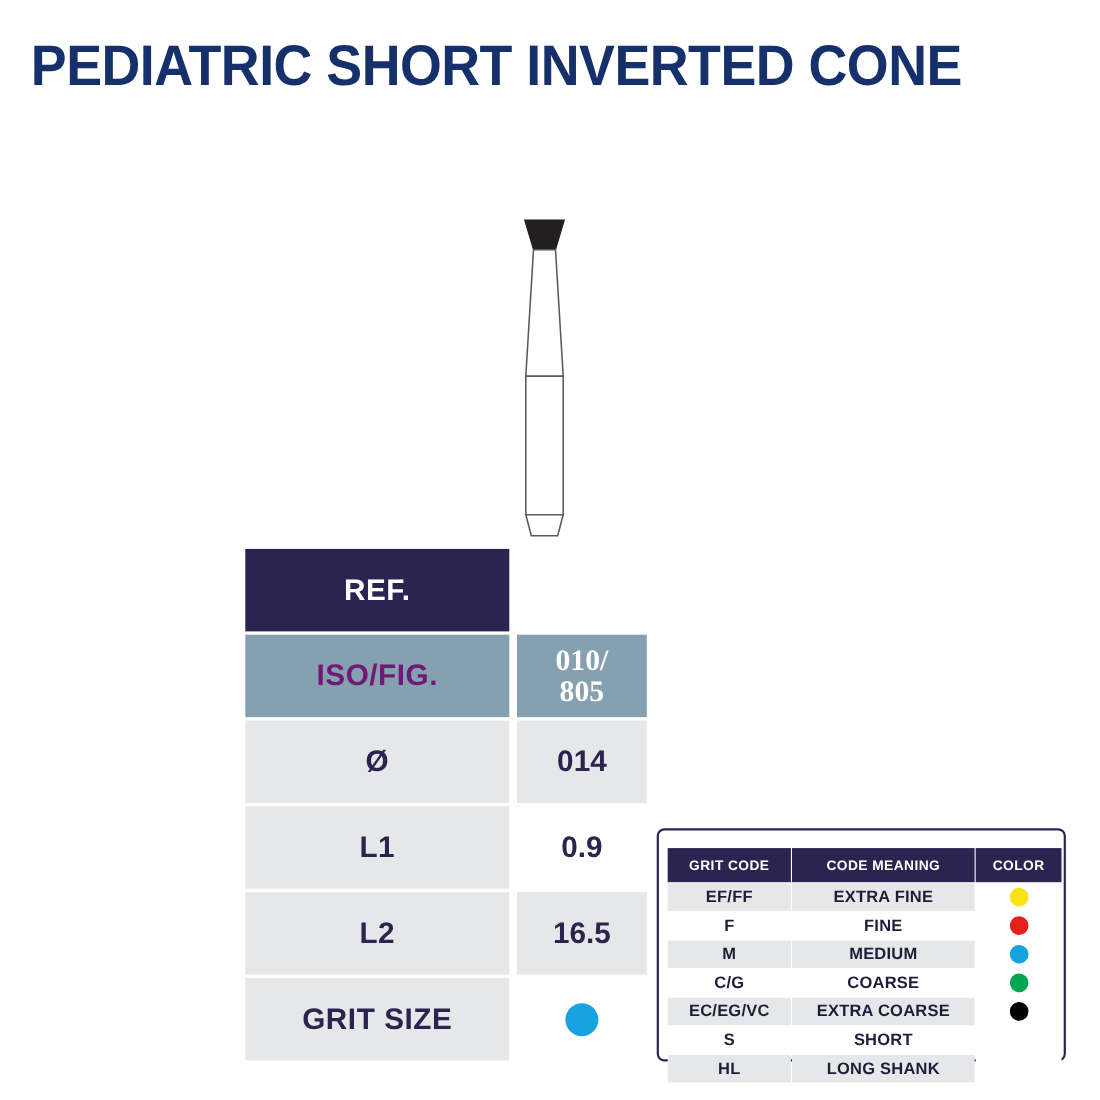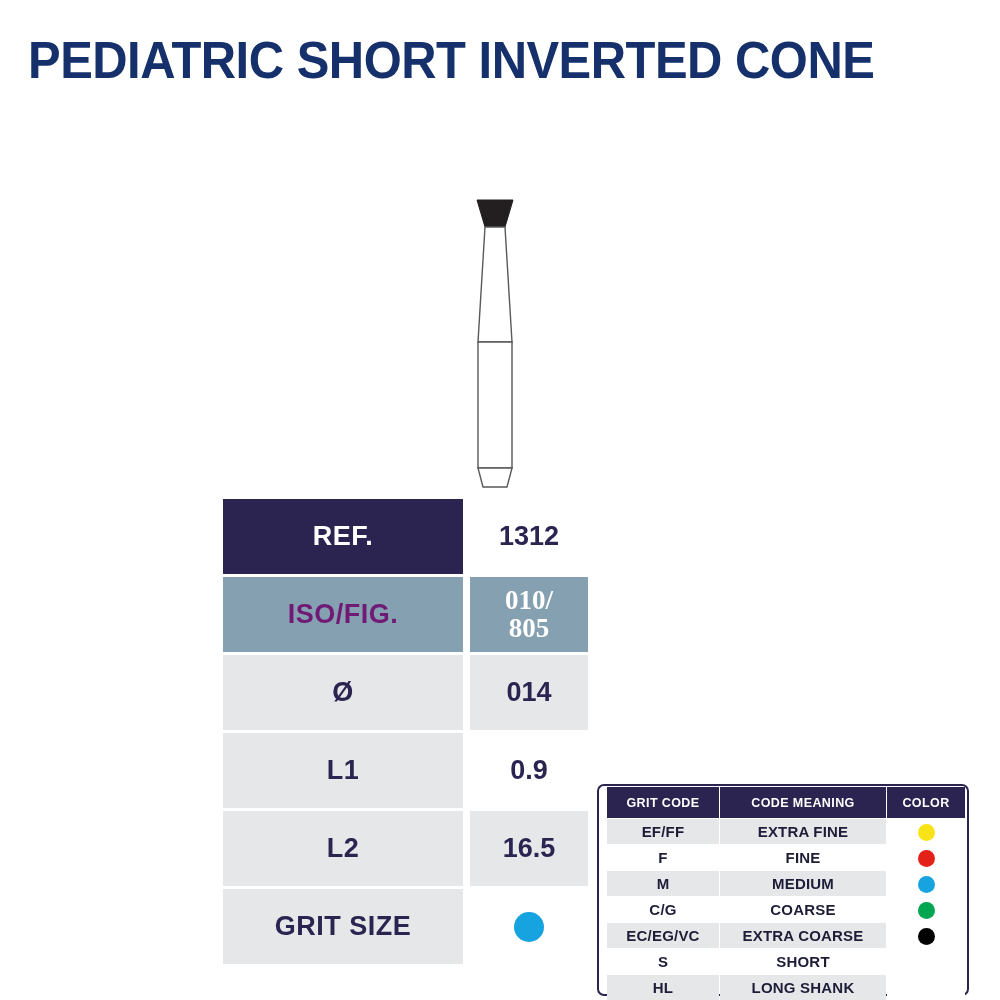--- a/index.html
+++ b/index.html
@@ -61,22 +61,21 @@
   }
 
   
   .legend{
     position:absolute;left:597px;top:753px;
     width:372px;height:212px;
     border:2px solid #2b2450;
     border-radius:7px;
     background:#ffffff;
     box-sizing:border-box;
-    padding:0 7px 7px 7px;
-    margin-top:31px;
+    padding:15px 7px 7px 7px;
   }
   .legend table{
     border-collapse:separate;
     border-spacing:1px;
     width:100%;
     table-layout:fixed;
   }
   .legend th{
     background:#2b2450;
     color:#ffffff;
@@ -122,21 +121,20 @@
       <polygon points="48,162 82,162 82,288 48,288" fill="#ffffff" stroke="#58595b" stroke-width="1.4"></polygon>
 
       <polygon points="48,288 82,288 77,307 53,307" fill="#ffffff" stroke="#58595b" stroke-width="1.4"></polygon>
     </svg>
   </div>
 
   <div class="spec">
 
     <div class="spec-row dark">
       <div class="spec-label">REF.</div>
-      <div class="spec-value">1312</div>
     </div>
 
     <div class="spec-row slate">
       <div class="spec-label">ISO/FIG.</div>
       <div class="spec-value slatebg small-gap">
         <span style="display:block">010/<br>805</span>
       </div>
     </div>
 
     <div class="spec-row">

